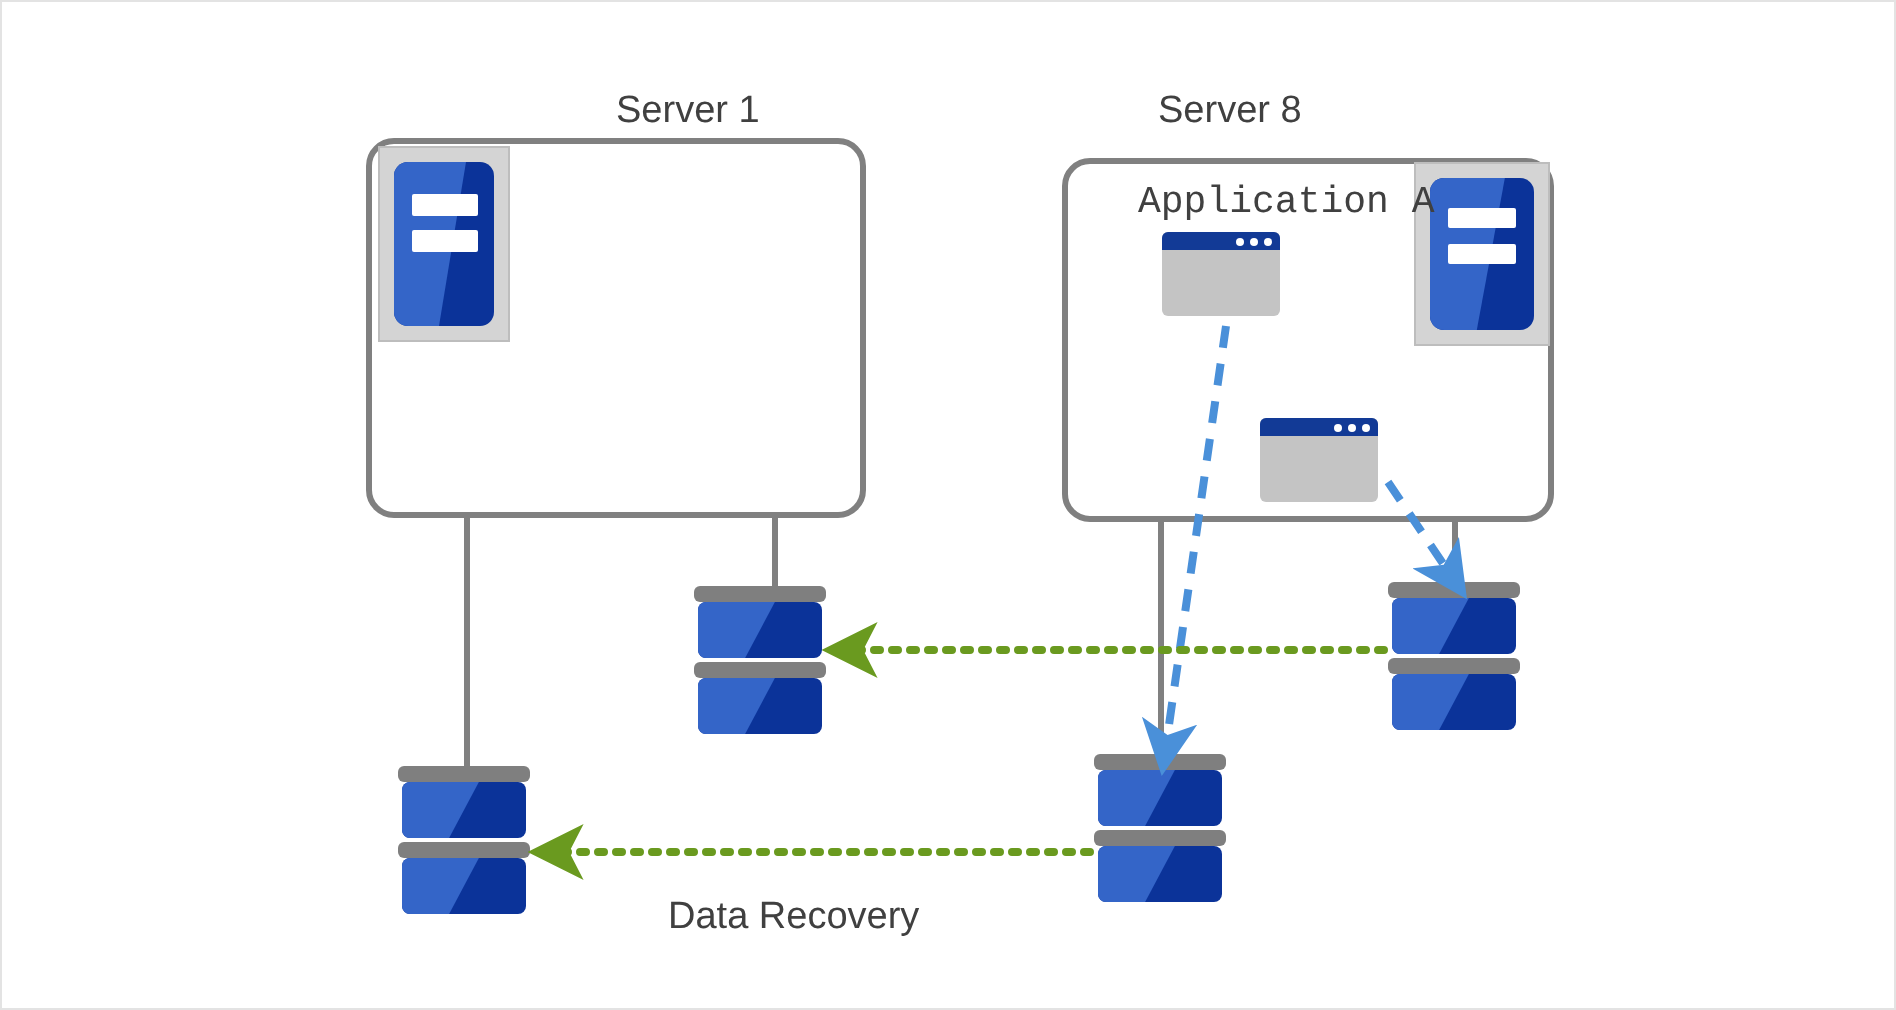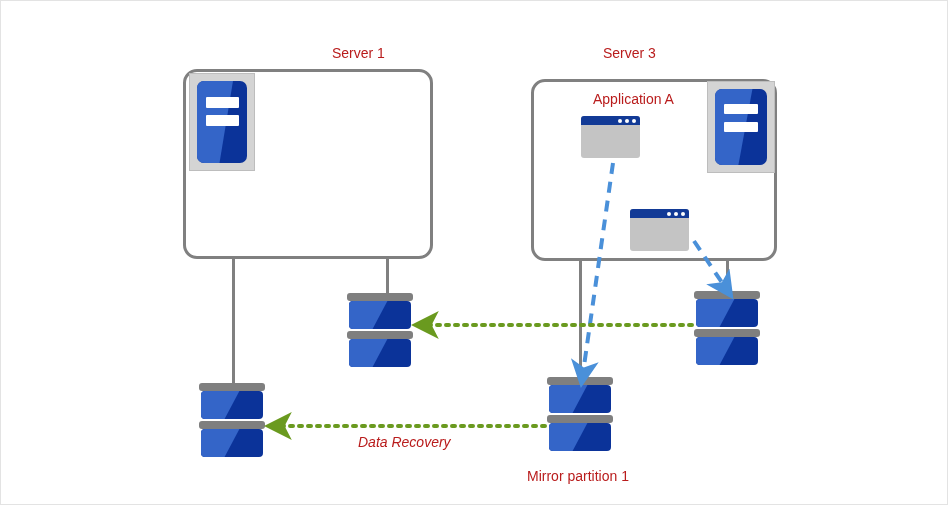--- a/index.html
+++ b/index.html
@@ -7,25 +7,24 @@
   #canvas{
     position:relative;
     width:948px;height:505px;
     background:#ffffff;
     border:1px solid #e3e3e3;
     box-sizing:border-box;
     overflow:hidden;
   }
   .lbl{
     position:absolute;
-    font-size:14px;
-    color:#b91c1c;
+    font-size:19px;
+    color:#404040;
     white-space:nowrap;
     line-height:1;
-    margin-left:24px;
   }
   
   .server-box{
     position:absolute;
     border:3px solid #808080;
     border-radius:14px;
     background:#ffffff;
     box-sizing:border-box;
   }
   
@@ -110,32 +109,32 @@
   <div class="tower" style="left:188px;top:72px;width:66px;height:98px;">
     <div class="tower-unit">
       <div class="tower-bar" style="top:20%;"></div>
       <div class="tower-bar" style="top:42%;"></div>
     </div>
   </div>
 
   <div class="vline" style="left:231px;top:256px;height:128px;"></div>
   <div class="vline" style="left:385px;top:256px;height:38px;"></div>
 
-  <div class="lbl" style="left:578px;top:45px;">Server 3</div>
+  <div class="lbl" style="left:578px;top:45px;">Server 8</div>
 
   <div class="server-box" style="left:530px;top:78px;width:246px;height:182px;"></div>
 
   <div class="tower" style="left:706px;top:80px;width:68px;height:92px;">
     <div class="tower-unit">
       <div class="tower-bar" style="top:20%;"></div>
       <div class="tower-bar" style="top:44%;"></div>
     </div>
   </div>
 
-  <div class="lbl" style="left:568px;top:91px;">Application  A</div>
+  <div class="lbl" style="left:568px;top:91px;font-family:Liberation Mono, monospace;">Application  A</div>
   <div class="appwin" style="left:580px;top:115px;width:59px;height:42px;">
     <div class="appwin-title">
       <div class="appwin-dots">
         <i></i>
           <i></i>
           <i></i>
       </div>
     </div>
   </div>
 
@@ -165,30 +164,29 @@
     <div class="disk-plate" style="top:38px;"></div>
     <div class="disk-body" style="top:46px;height:28px;"></div>
   </div>
 
   <div class="disk" style="left:546px;top:376px;width:66px;height:76px;">
     <div class="disk-plate" style="top:0px;"></div>
     <div class="disk-body" style="top:8px;height:28px;"></div>
     <div class="disk-plate" style="top:38px;"></div>
     <div class="disk-body" style="top:46px;height:28px;"></div>
   </div>
-  <div class="lbl" style="left:502px;top:468px;">Mirror partition 1</div>
 
   <div class="disk" style="left:693px;top:290px;width:66px;height:76px;">
     <div class="disk-plate" style="top:0px;"></div>
     <div class="disk-body" style="top:8px;height:28px;"></div>
     <div class="disk-plate" style="top:38px;"></div>
     <div class="disk-body" style="top:46px;height:28px;"></div>
   </div>
 
-  <div class="lbl" style="left:333px;top:434px;font-style:italic;">Data Recovery</div>
+  <div class="lbl" style="left:333px;top:448px;">Data Recovery</div>
 
   <svg class="overlay" viewBox="0 0 948 505">
     <defs>
       <marker id="bluehead" markerWidth="7" markerHeight="7" refX="3.2" refY="3.5" orient="auto" markerUnits="strokeWidth">
         <path d="M0,0 L7,3.5 L0,7 L1.8,3.5 Z" fill="#4a90d9"></path>
       </marker>
       <marker id="greenhead" markerWidth="7" markerHeight="7" refX="3.2" refY="3.5" orient="auto" markerUnits="strokeWidth">
         <path d="M0,0 L7,3.5 L0,7 L1.8,3.5 Z" fill="#6a9a1f"></path>
       </marker>
     </defs>

